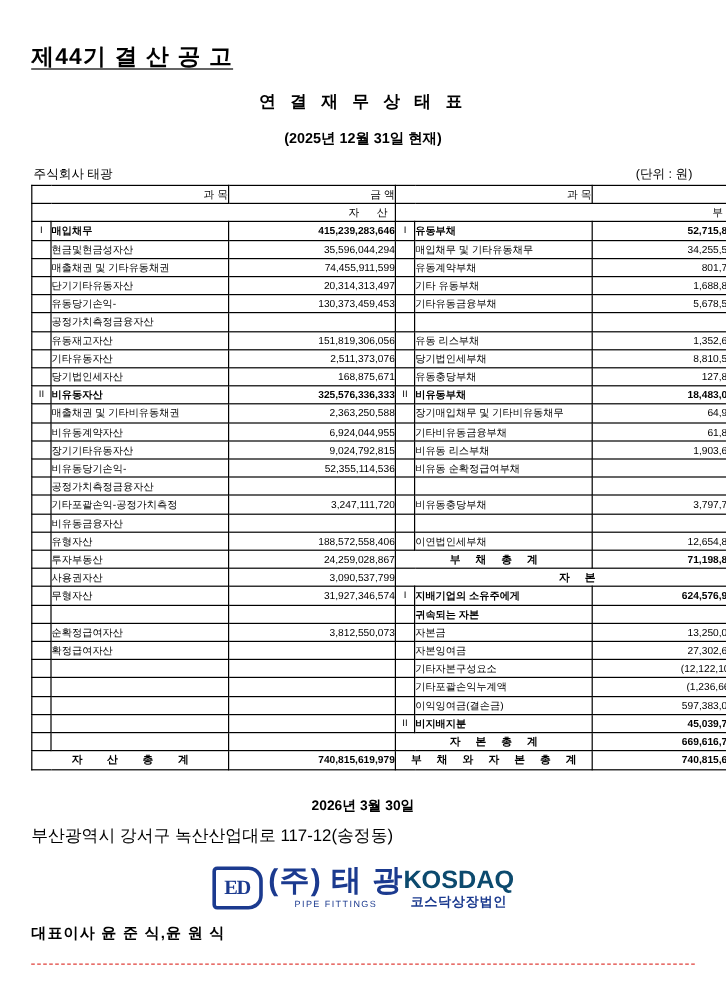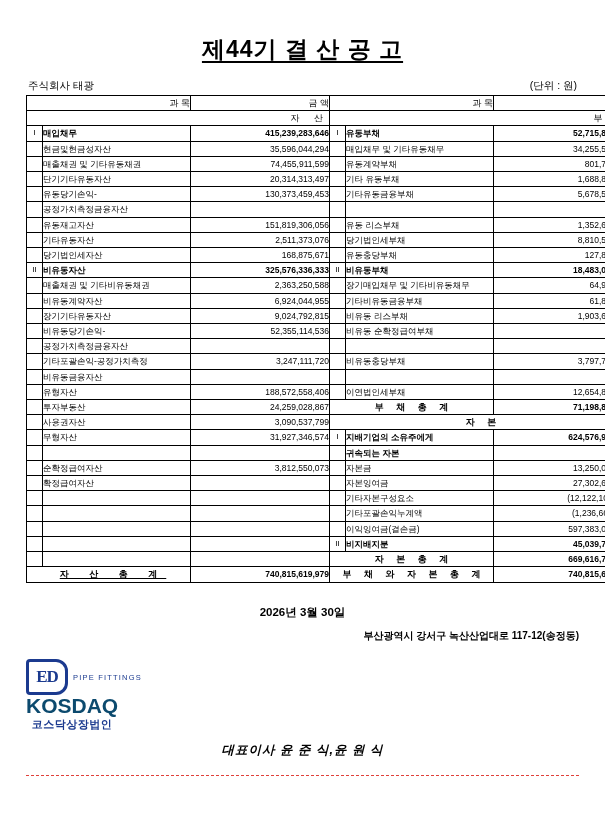--- a/index.html
+++ b/index.html
@@ -16,22 +16,21 @@
     overflow: hidden;
   }
   .page {
     width: 605px;
     height: 836px;
     position: relative;
     box-sizing: border-box;
     padding: 0 26px;
   }
   .doc-title {
-    text-align: center;
-    font-size: 23px;
+    font-size: 19px;
     font-weight: bold;
     letter-spacing: 1px;
     margin-top: 34px;
     text-decoration: underline;
     text-underline-offset: 4px;
   }
   .doc-subtitle {
     text-align: center;
     font-size: 14px;
     font-weight: bold;
@@ -103,52 +102,50 @@
   .lvl2 {
     padding-left: 26px;
   }
   .bold { font-weight: bold; }
   .total-label {
     text-align: center;
     letter-spacing: 9px;
     text-indent: 9px;
     font-weight: bold;
     font-size: 9px;
-    text-decoration: underline;
   }
   .total-label-wide {
     text-align: center;
     letter-spacing: 5px;
     text-indent: 5px;
     font-weight: bold;
     font-size: 9px;
   }
   .note-left {
     font-size: 10.5px;
     margin-top: 7px;
     padding-left: 2px;
   }
   .pub-date {
     text-align: center;
     font-size: 11.5px;
     font-weight: bold;
     margin-top: 22px;
   }
   .addr {
-    text-align: right;
-    font-size: 10px;
-    font-weight: bold;
+    text-align: left;
+    font-size: 14px;
+    font-weight: normal;
     margin-top: 9px;
   }
   .logo-row {
     display: flex;
     justify-content: center;
-    align-items: flex-start;
+    align-items: flex-end;
     margin-top: 16px;
-    flex-direction: column;
   }
   .logo-main {
     display: flex;
     align-items: center;
     gap: 5px;
   }
   .ed-mark {
     width: 36px;
     height: 30px;
     border: 3px solid #1b3a8f;
@@ -194,40 +191,41 @@
     font-family: "Liberation Sans", sans-serif;
   }
   .kosdaq .kr {
     color: #1b3a8f;
     font-size: 11px;
     font-weight: bold;
     margin-top: 3px;
     letter-spacing: 0.5px;
   }
   .ceo-line {
-    text-align: center;
+    text-align: left;
     font-size: 12.5px;
     font-weight: bold;
     margin-top: 12px;
     letter-spacing: 1px;
-    font-style: italic;
   }
   .divider {
     margin: 16px 0 0 0;
     border: 0;
     border-top: 1.2px dashed #e0403a;
     width: 100%;
   }
 </style>
 </head>
 <body>
 
 <div class="page">
 
   <div class="doc-title">제44기 결 산 공 고</div>
+  <div class="doc-subtitle">연 결 재 무 상 태 표</div>
+  <div class="doc-date">(2025년 12월 31일 현재)</div>
 
   <div class="meta-row">
     <span>주식회사 태광</span>
     <span>(단위 : 원)</span>
   </div>
 
   <table class="fs">
     <colgroup>
       <col class="c-rn">
         <col class="c-item">
@@ -485,20 +483,21 @@
       </tbody>
   </table>
 
   <div class="pub-date">2026년 3월 30일</div>
   <div class="addr">부산광역시 강서구 녹산산업대로 117-12(송정동)</div>
 
   <div class="logo-row">
     <div class="logo-main">
       <div class="ed-mark">ED</div>
       <div class="logo-text">
+        <div class="kr">(주) 태 광</div>
         <div class="en">PIPE FITTINGS</div>
       </div>
     </div>
     <div class="kosdaq">
       <div class="en">KOSDAQ</div>
       <div class="kr">코스닥상장법인</div>
     </div>
   </div>
 
   <div class="ceo-line">대표이사 윤 준 식,윤 원 식</div>

